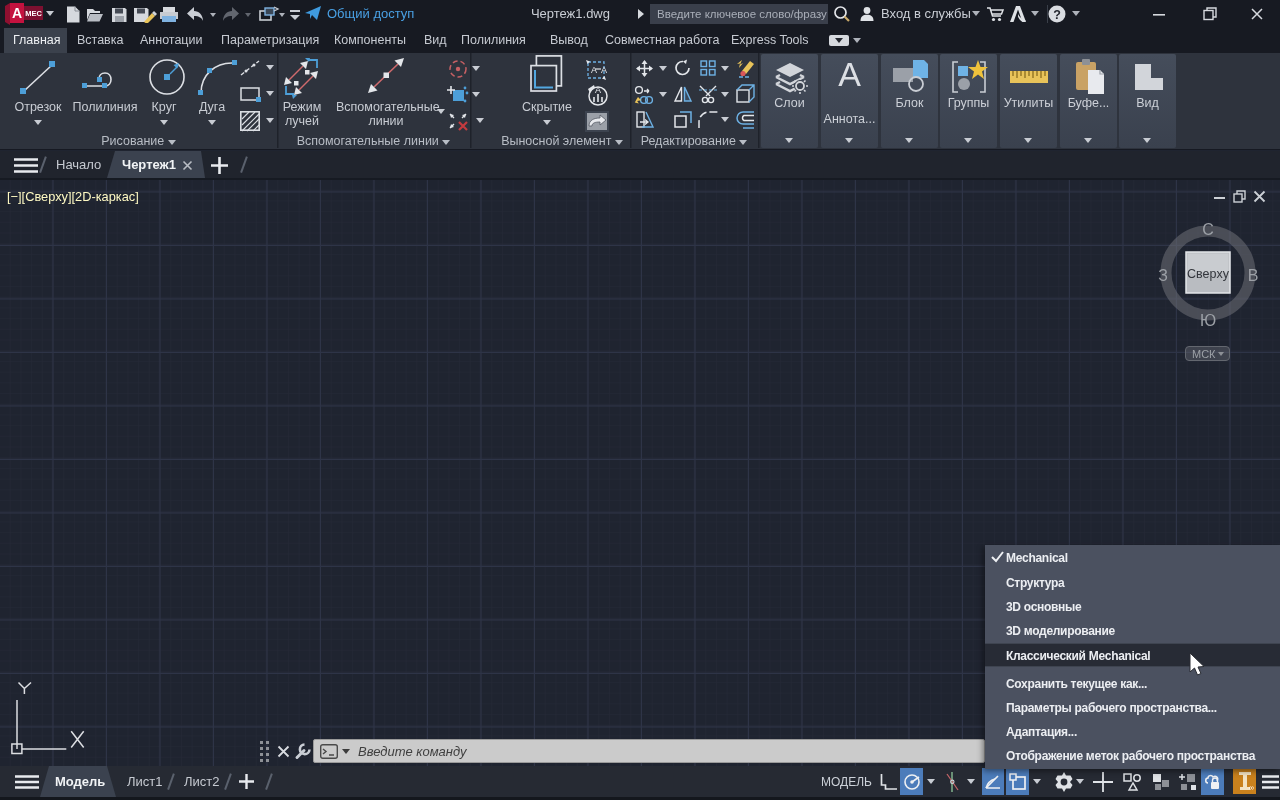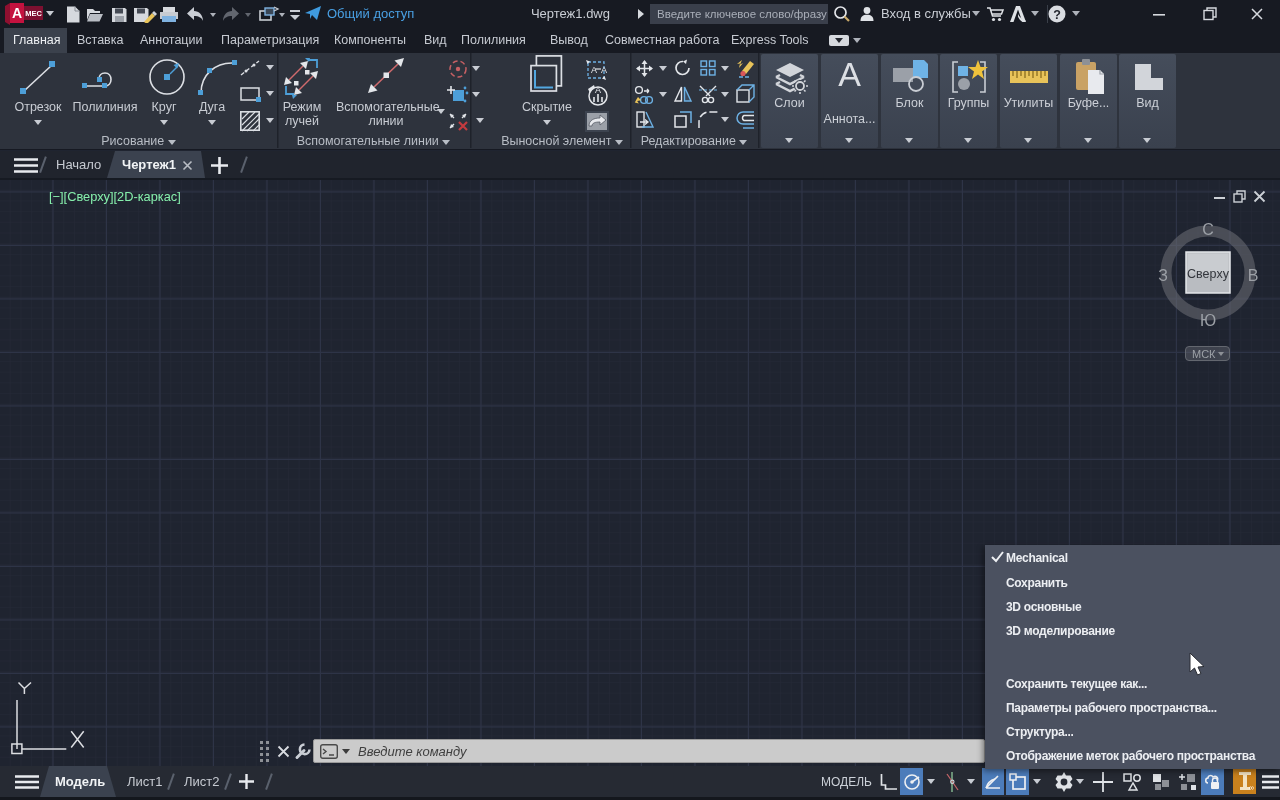--- a/index.html
+++ b/index.html
@@ -450,21 +450,21 @@
         <path d="M10.7 0 V10.7 M0 10.7 H10.7" fill="none" stroke="#252a37" stroke-width="1"></path>
       </pattern>
       <pattern id="gmaj" width="53.5" height="53.5" patternUnits="userSpaceOnUse" patternTransform="translate(0,12.5)">
         <path d="M53 0 V53.5 M0 53 H53.5" fill="none" stroke="#2e3447" stroke-width="1.3"></path>
       </pattern>
     </defs>
     <rect width="1280" height="586" fill="url(#gmin)"></rect>
     <rect width="1280" height="586" fill="url(#gmaj)"></rect>
   </svg>
 
-  <span class="abs" style="left:7px;top:9px;font-size:12.8px;color:#86efac;margin-left:42px;">[−][Сверху][2D-каркас]</span>
+  <span class="abs" style="left:7px;top:9px;font-size:12.8px;color:#fef9c3;">[−][Сверху][2D-каркас]</span>
 
   <svg class="abs" style="left:1213px;top:11px" width="14" height="13" viewBox="0 0 14 13">
       <rect x="1" y="6" width="11" height="2" fill="#ccd0d6"></rect>
     </svg>
   <svg class="abs" style="left:1233px;top:10px" width="14" height="14" viewBox="0 0 14 14">
     <rect x="1" y="4" width="8" height="8" fill="none" stroke="#ccd0d6" stroke-width="1.4"></rect>
     <path d="M4 4 V1 H12 V9 H9" fill="none" stroke="#ccd0d6" stroke-width="1.4"></path>
   </svg>
   <svg class="abs" style="left:1253px;top:10px" width="13" height="13" viewBox="0 0 13 13">
       <path d="M1.5 1.5 L11.5 11.5 M11.5 1.5 L1.5 11.5" stroke="#ccd0d6" stroke-width="1.8"></path>
@@ -607,24 +607,25 @@
     <path d="M0 1.5 h17 M0 7 h17 M0 12.5 h17" stroke="#e8eaee" stroke-width="2.4"></path>
   </svg>
   <div class="bottomstrip"></div>
 </div>
 
 <div id="ctxmenu">
   <svg class="abs" style="left:6px;top:6px" width="13" height="12" viewBox="0 0 13 12">
       <path d="M1 6 L5 10 L12 1" fill="none" stroke="#eef0f3" stroke-width="2"></path>
     </svg>
   <div class="mi" style="top:1px;">Mechanical</div>
-  <div class="mi" style="top:26px;">Сохранить</div>
+  <div class="mi" style="top:26px;">Структура</div>
   <div class="mi" style="top:50px;">3D основные</div>
   <div class="mi" style="top:74px;">3D моделирование</div>
+  <div class="mi hl" style="top:98px;">Классический Mechanical</div>
   <div class="mi" style="top:127px;">Сохранить текущее как...</div>
   <div class="mi" style="top:151px;">Параметры рабочего пространства...</div>
-  <div class="mi" style="top:175px;">Структура...</div>
+  <div class="mi" style="top:175px;">Адаптация...</div>
   <div class="mi" style="top:199px;">Отображение меток рабочего пространства</div>
 </div>
 
 <svg class="abs" style="left:1188px;top:652px" width="20" height="26" viewBox="0 0 20 26">
   <path d="M2 1 L2 20 L6.5 16 L9.5 23 L13 21.5 L10 15 L16 14.5 Z" fill="#fff" stroke="#2a2d34" stroke-width="1"></path>
 </svg>
 
 </body></html>

